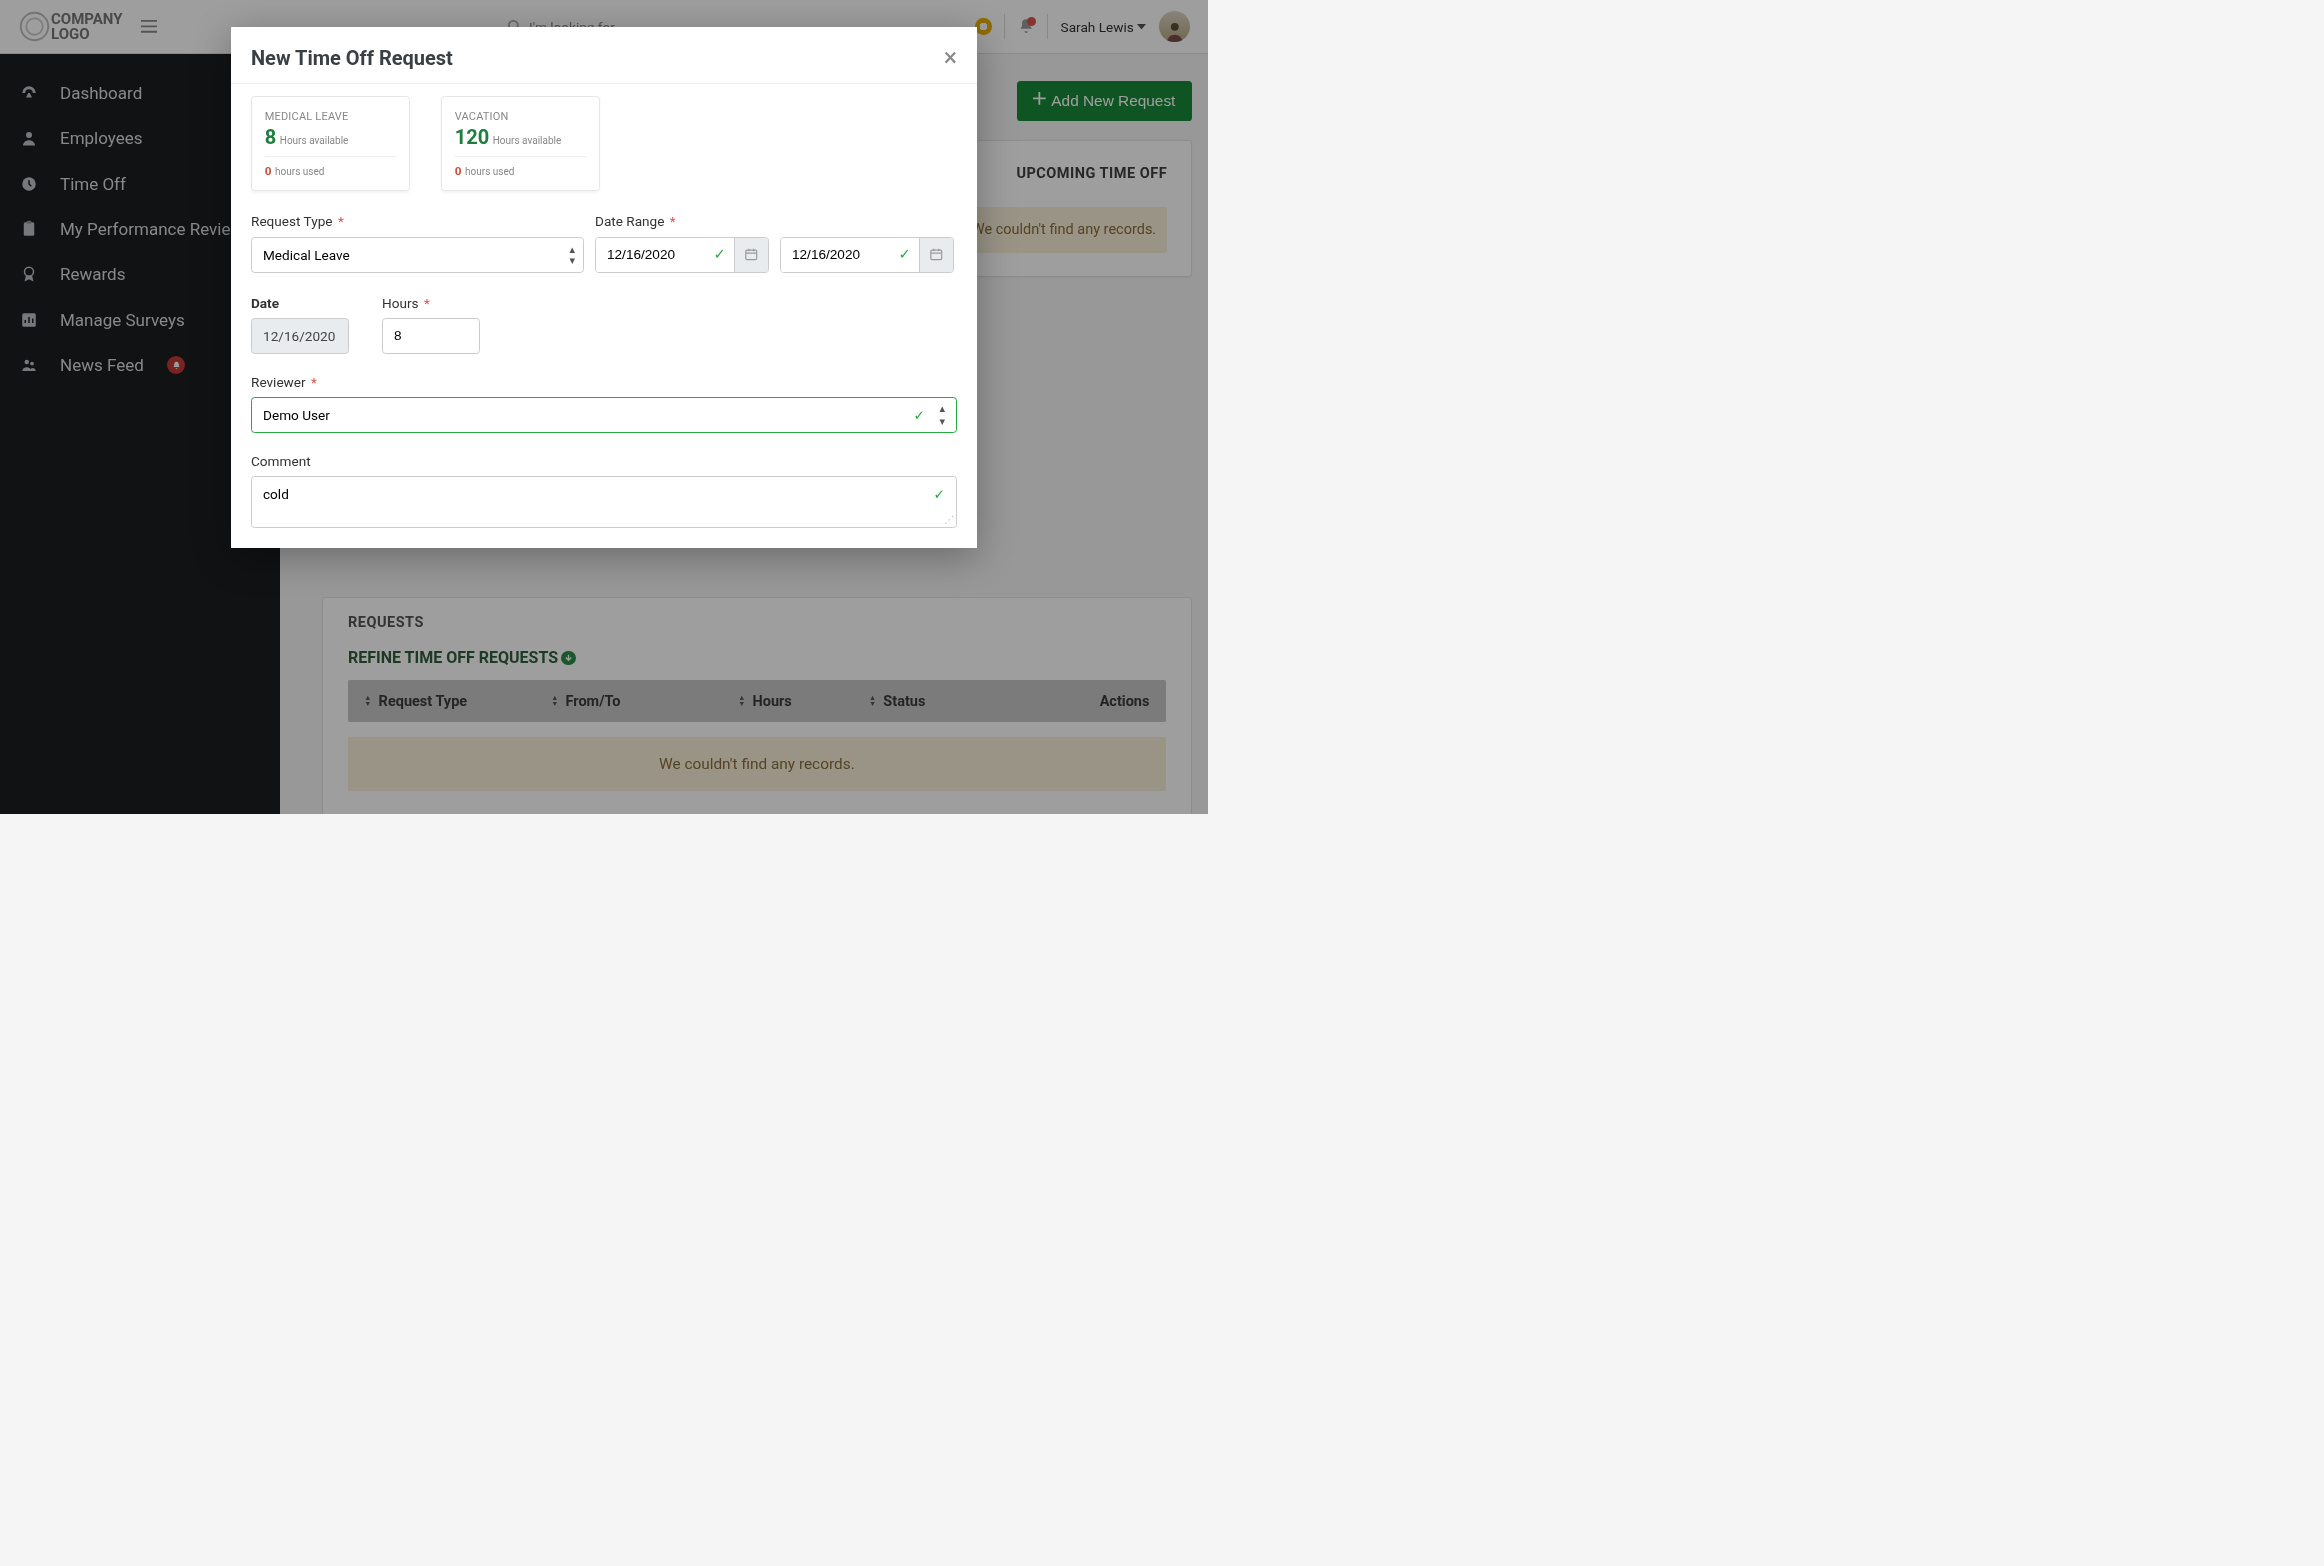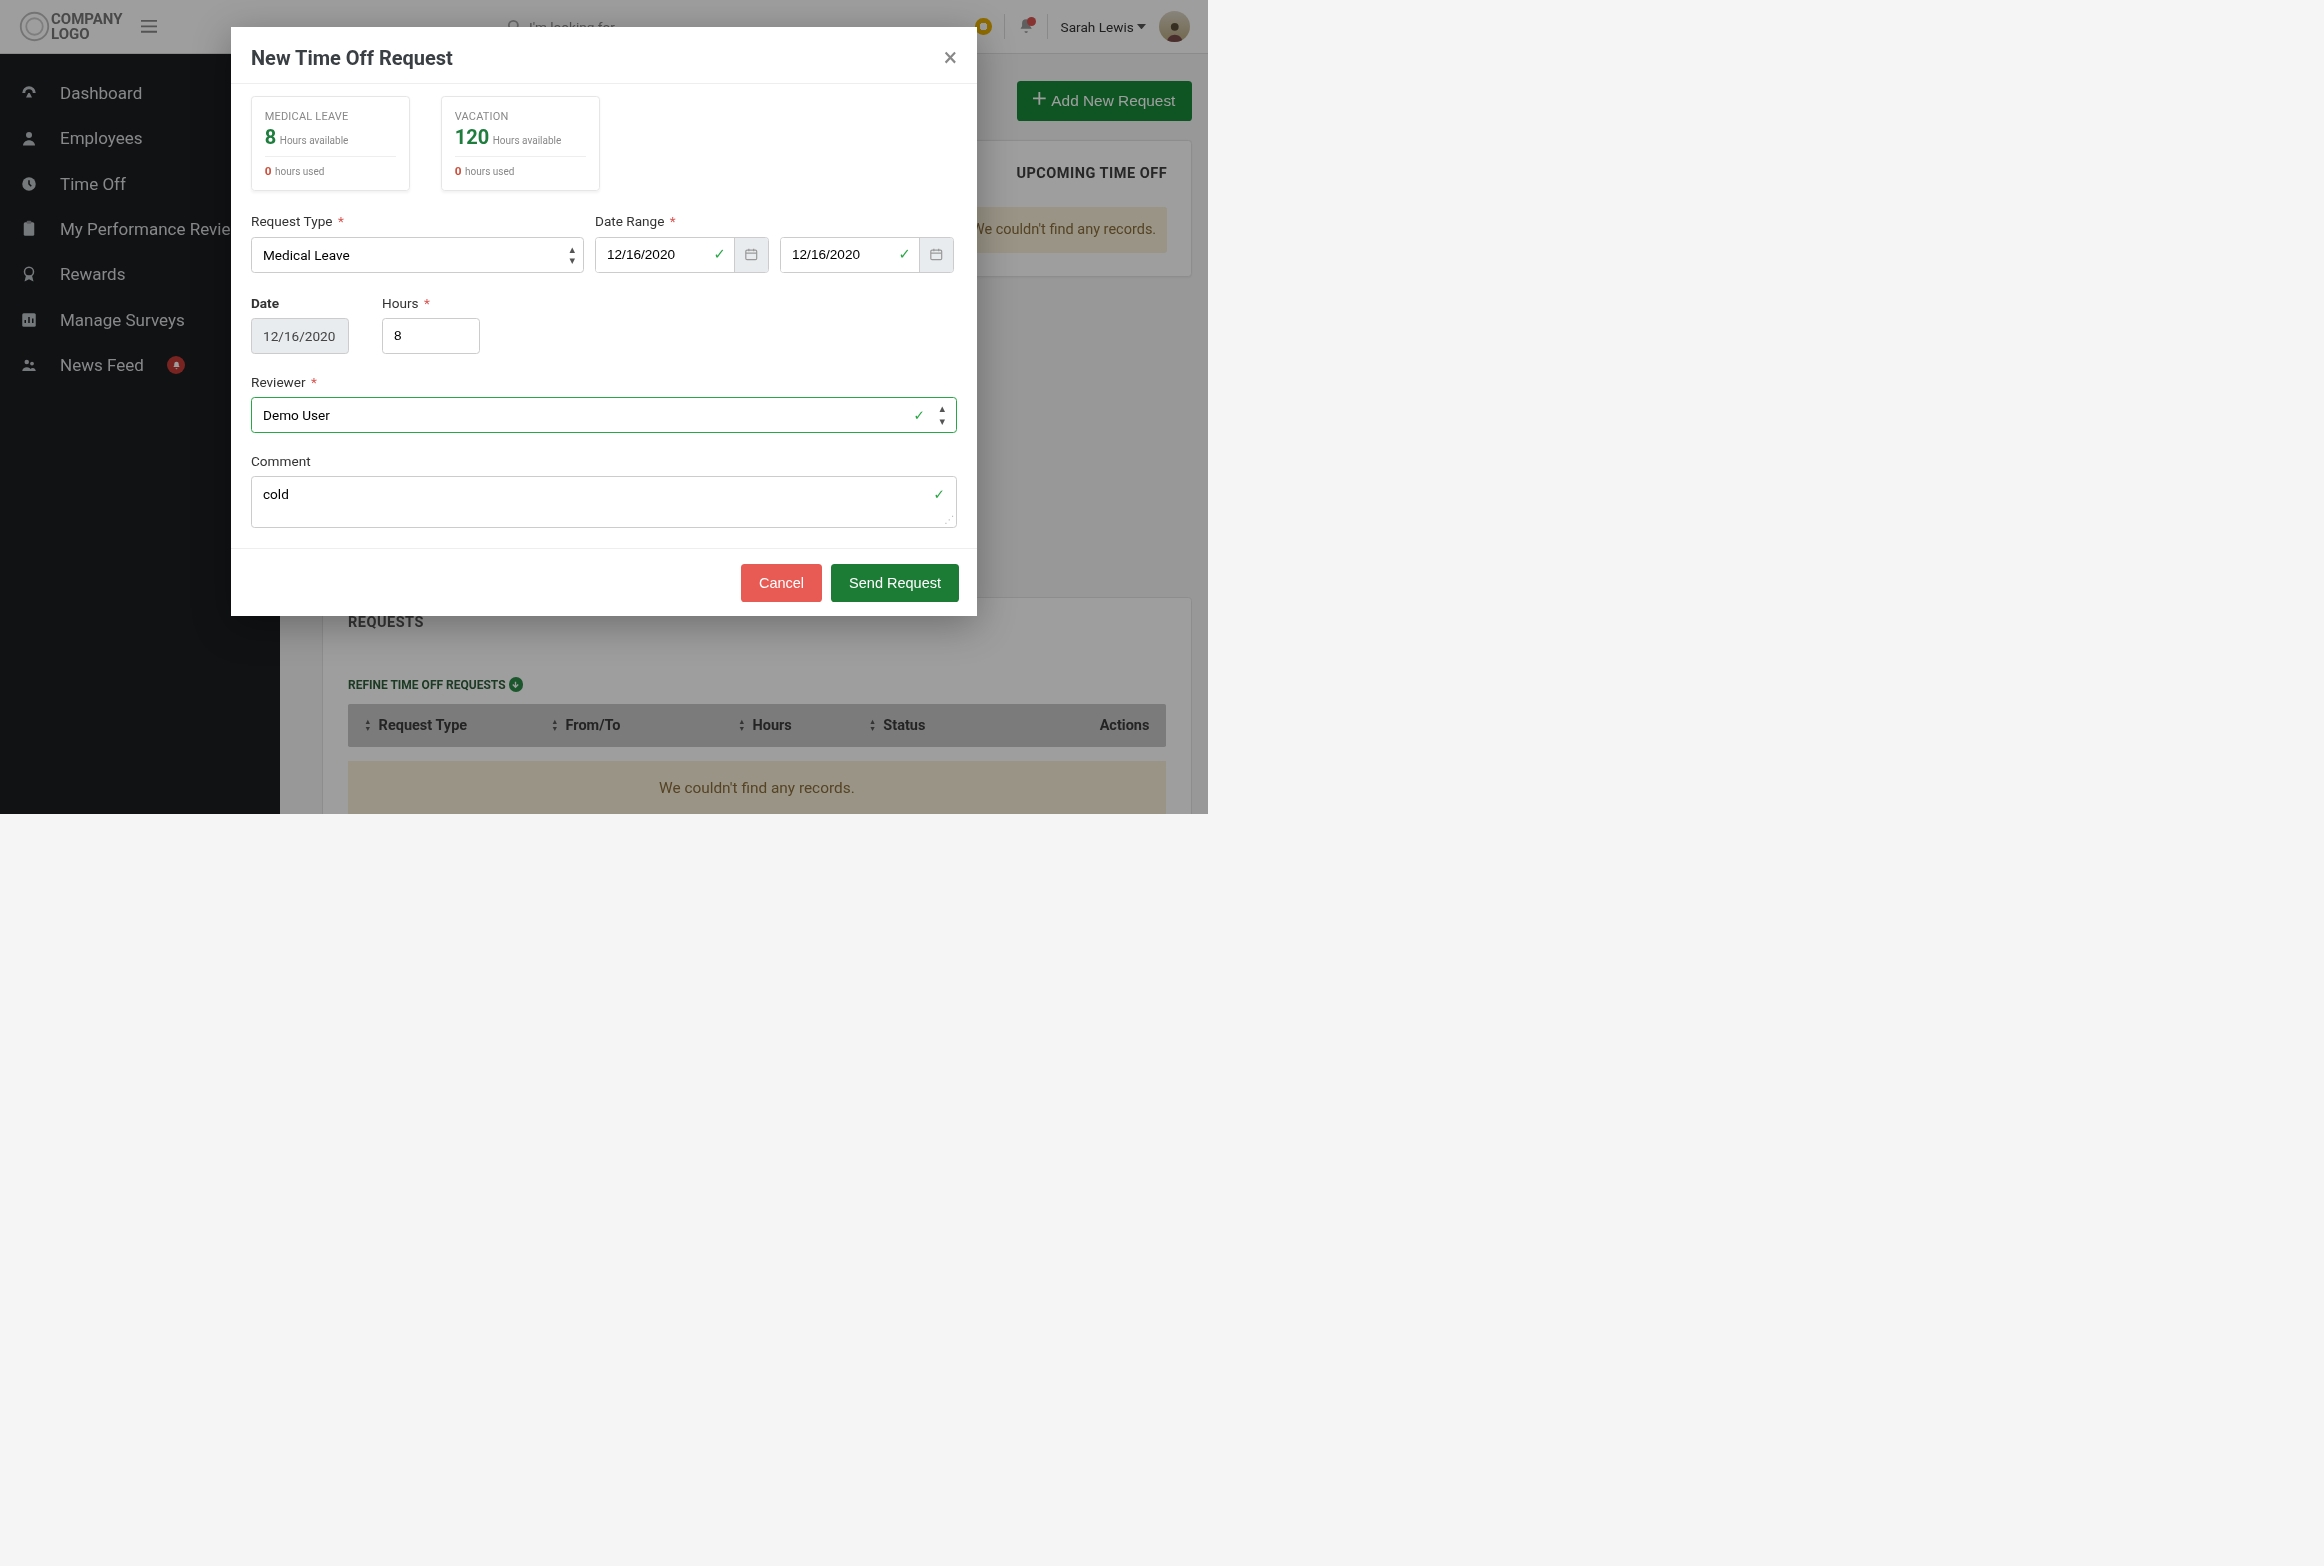--- a/index.html
+++ b/index.html
@@ -139,21 +139,21 @@
     }
     .requests-panel {
       position:absolute;
       left: 42px; right: 16.3px; top: 543px;
       background:#fff;
       border:0.9px solid #e4e4e4;
       border-radius:3.6px;
       padding: 16.3px 25px 36px;
     }
     .requests-panel h3{font-weight:700;color:#555;letter-spacing:0.5px;font-size:14.5px;}
-    .refine{color:#305f3b;font-weight:700;font-size:12px;margin-top:46px;display:flex;align-items:center;gap:3px;}
+    .refine{color:#305f3b;font-weight:700;font-size:16px;margin-top:17px;display:flex;align-items:center;gap:3px;}
     .refine .circ{width:14.5px;height:14.5px;border-radius:50%;background:#2c8c4a;color:#fff;display:flex;align-items:center;justify-content:center;font-size:10px;}
     .table-head{background:#c7c7c7;display:flex;padding:12.7px 16.3px;margin-top:12.7px;border-radius:1.8px;font-weight:700;color:#3b3b3b;}
     .table-head .col{display:flex;align-items:center;gap:3.6px;}
     .no-records{background:#f7efd8;color:#8a6d3b;text-align:center;padding:18px;margin-top:14.5px;font-size:15.4px;}
 
     
     .overlay {
       position: absolute;
       inset: 0;
       background: rgba(0,0,0,0.38);
@@ -513,18 +513,14 @@
     <div class="form-group" style="margin-top:20px;">
       <label class="form-label">Comment</label>
       <div class="comment-wrap">
         <span>cold</span>
         <span class="check">✓</span>
         <span class="resize-handle">⋰</span>
       </div>
     </div>
 
   </div>
-  <div class="modal-footer">
-    <button class="btn btn-cancel">Cancel</button>
-    <button class="btn btn-send">Send Request</button>
-  </div>
 </div>
 
 
 </body></html>

